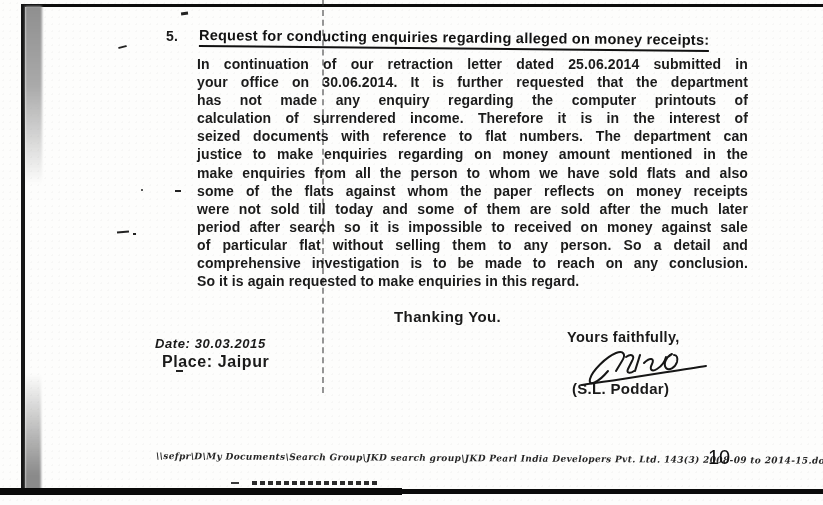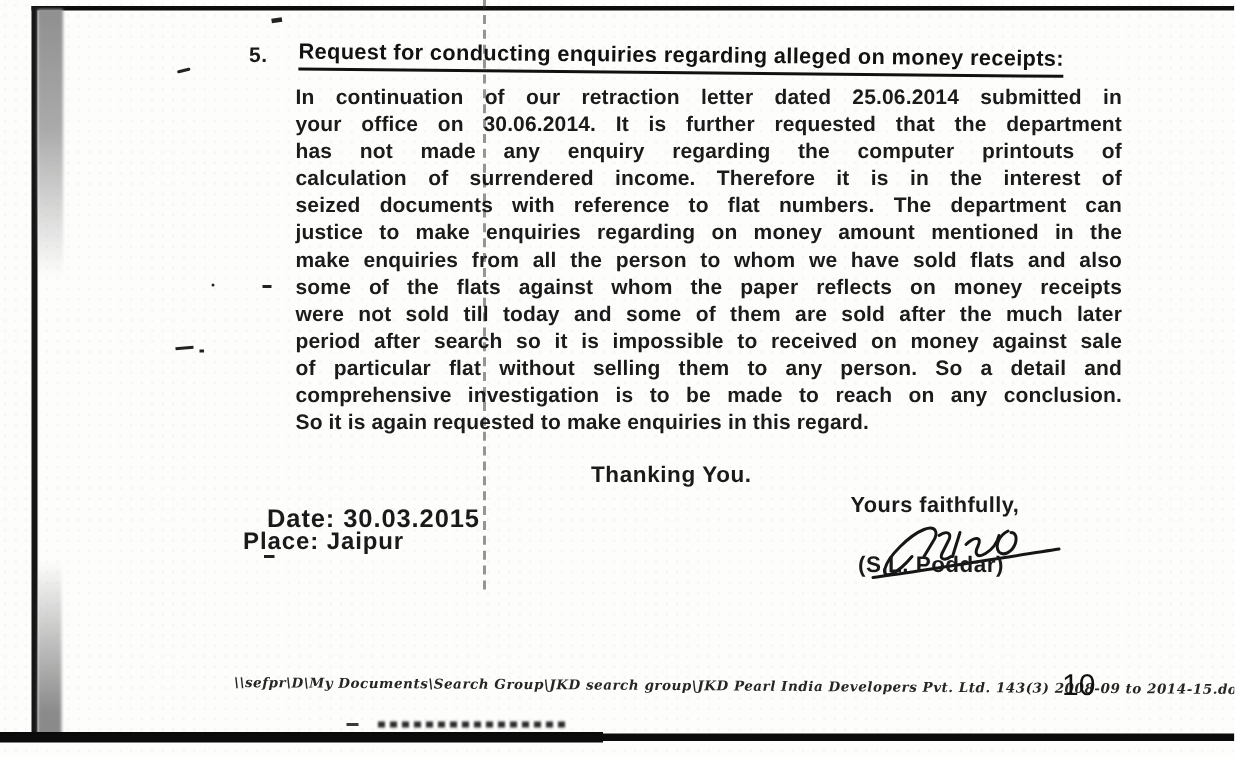--- a/index.html
+++ b/index.html
@@ -40,24 +40,24 @@
   .sec-num{left:166px;top:28px;font-size:14px;font-weight:bold;letter-spacing:0.3px;}
   .heading{left:199px;top:27px;font-size:14.5px;font-weight:bold;letter-spacing:0.25px;
     border-bottom:2.5px solid #111;padding-bottom:2px;
     transform:rotate(0.55deg);transform-origin:left center;white-space:nowrap;color:#121212;}
   .body-block{left:197px;top:55px;width:551px;font-size:14px;font-weight:bold;
     line-height:18.1px;letter-spacing:0.1px;color:#1b1b1b;}
   .body-line{text-align:justify;text-align-last:justify;}
   .body-line:last-child{text-align-last:left;}
   .thanking{left:394px;top:308px;font-size:15px;font-weight:bold;letter-spacing:0.4px;}
   .faithfully{left:567px;top:329px;font-size:14.5px;font-weight:bold;letter-spacing:0.3px;}
-  .date-line{left:178px;top:336px;font-size:17px;font-weight:bold;letter-spacing:0.6px;}
+  .date-line{left:155px;top:336px;font-size:13px;font-weight:bold;letter-spacing:0.6px;font-style:italic;}
   .place-line{left:162px;top:353px;font-size:16px;font-weight:bold;letter-spacing:0.6px;}
   .signature-svg{left:578px;top:344px;width:132px;height:44px;}
-  .poddar{left:572px;top:368px;font-size:15px;font-weight:bold;letter-spacing:0.3px;}
+  .poddar{left:572px;top:380px;font-size:15px;font-weight:bold;letter-spacing:0.3px;}
   .counsel{left:532px;top:403px;font-size:15px;font-weight:bold;letter-spacing:0.2px;}
   .footer-path{left:156px;top:451px;width:500px;
     font-family:"DejaVu Serif", serif;font-style:italic;font-weight:bold;
     font-size:9px;letter-spacing:0.35px;color:#262626;
     transform:rotate(0.4deg);transform-origin:left center;white-space:nowrap;}
   .page-number{left:708px;top:446px;font-family:Liberation Sans, sans-serif;
     font-size:20px;color:#111;}
 </style>
 </head>
 <body>

